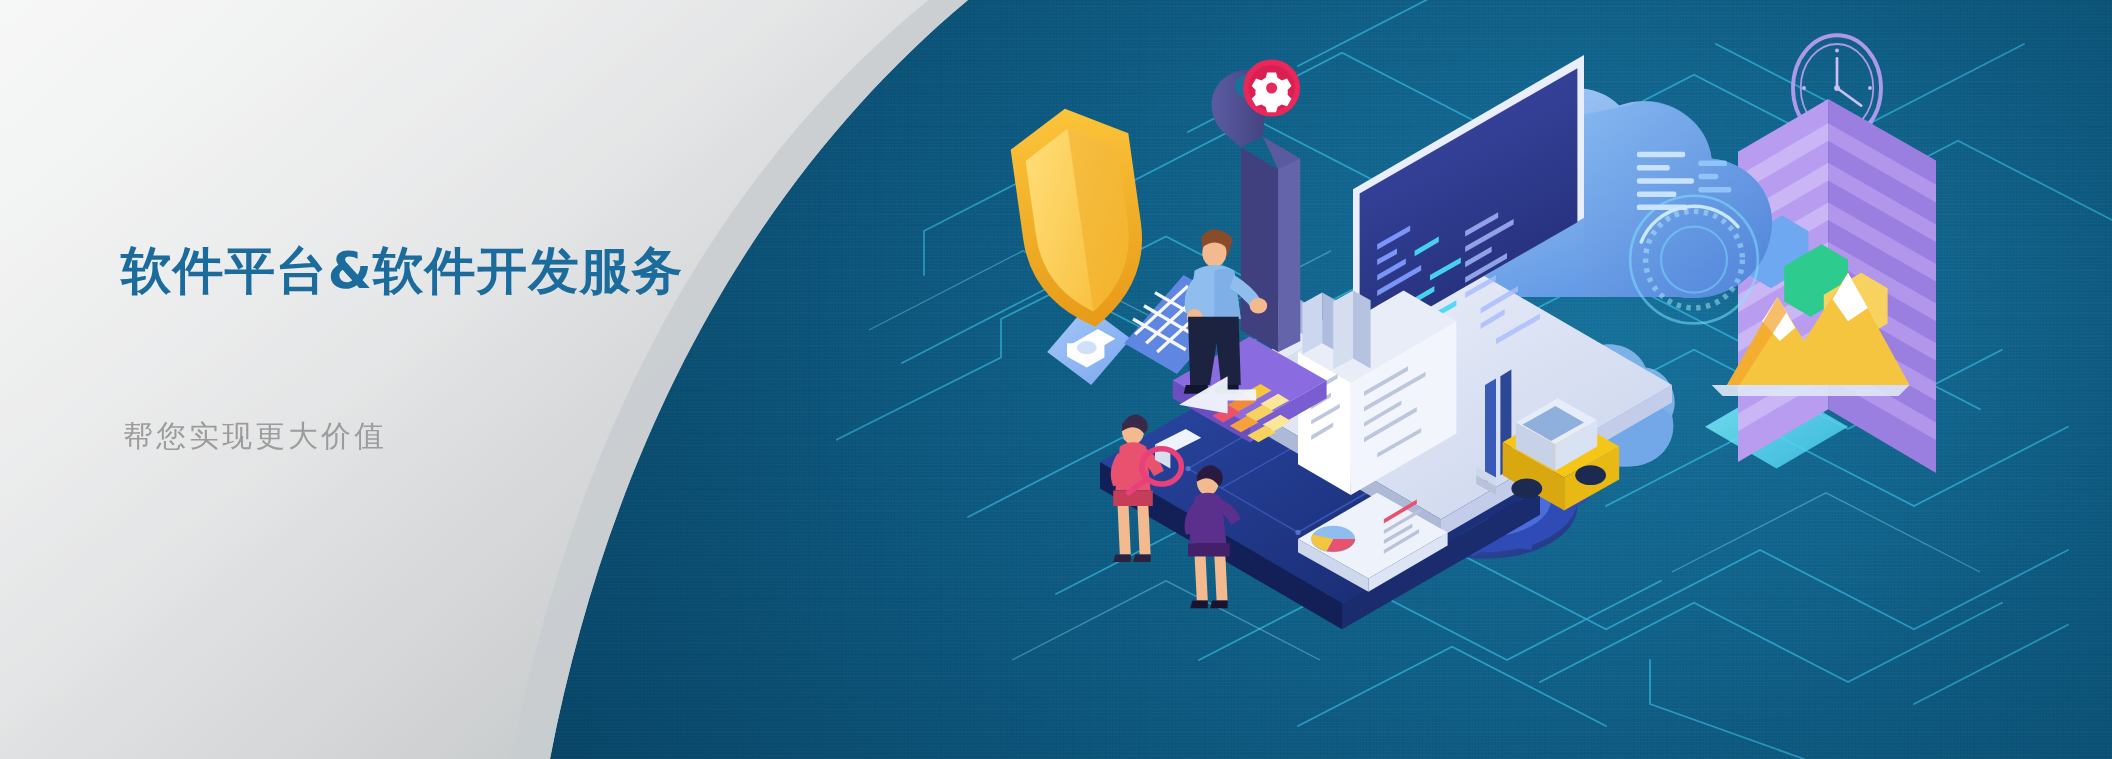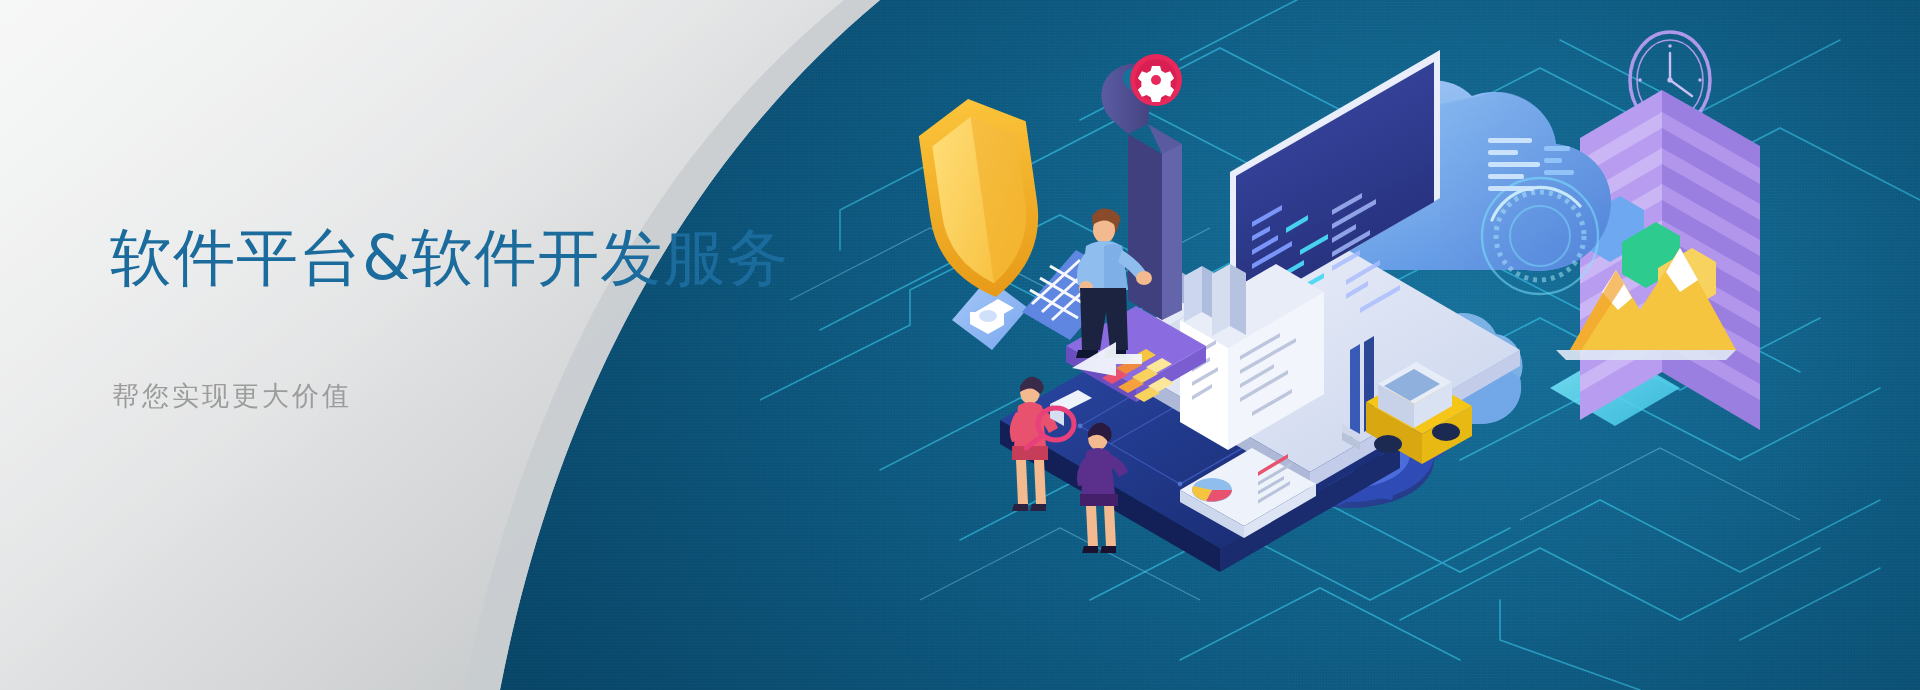--- a/index.html
+++ b/index.html
@@ -35,21 +35,21 @@
   .circuit{position:absolute;left:760px;top:0;width:1160px;height:690px;}
 
   
   .left-panel{
     position:absolute;left:0;top:0;width:900px;height:690px;
   }
 
   
   .headline{
     position:absolute;left:110px;top:216px;
-    font-size:62px;font-weight:400;letter-spacing:1px;
+    font-size:46px;font-weight:700;letter-spacing:1px;
     color:#1b6c9d;white-space:nowrap;
     font-family:"DejaVu Sans","Liberation Sans",sans-serif;
   }
   .subtitle{
     position:absolute;left:112px;top:378px;
     font-size:27px;font-weight:400;letter-spacing:3px;
     color:#9c9c9c;white-space:nowrap;
     font-family:Liberation Serif, serif;
   }
 

